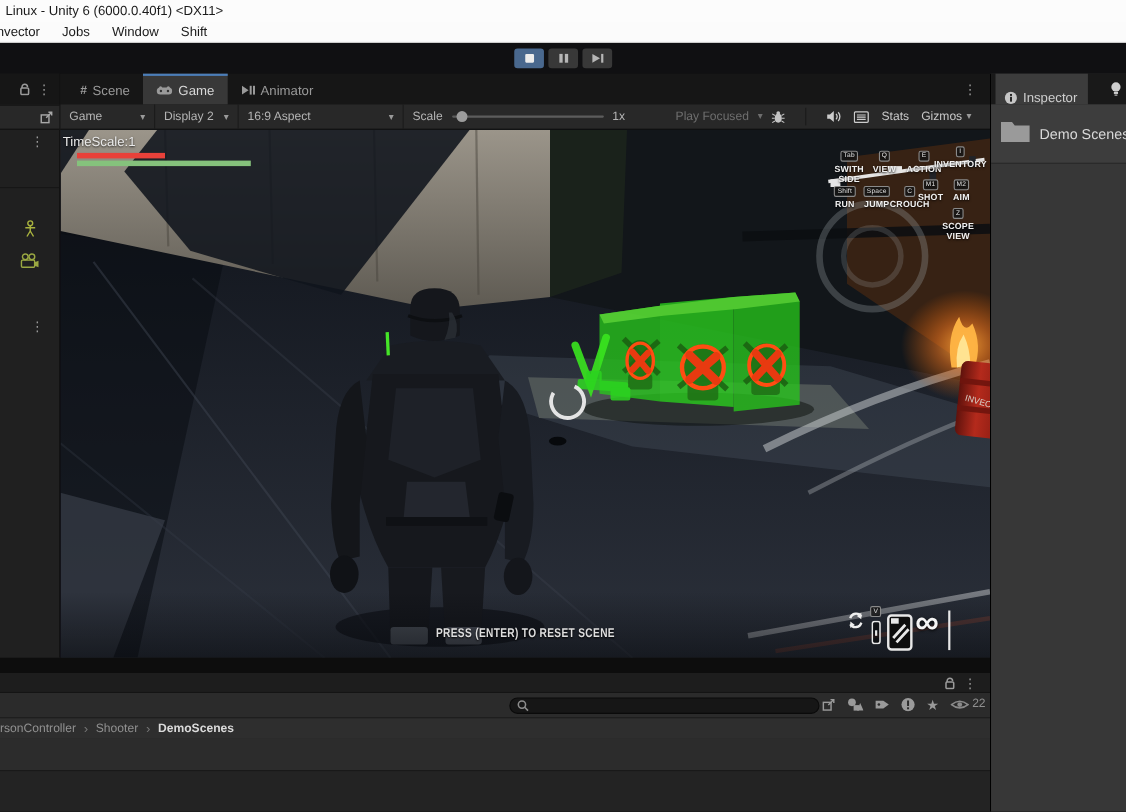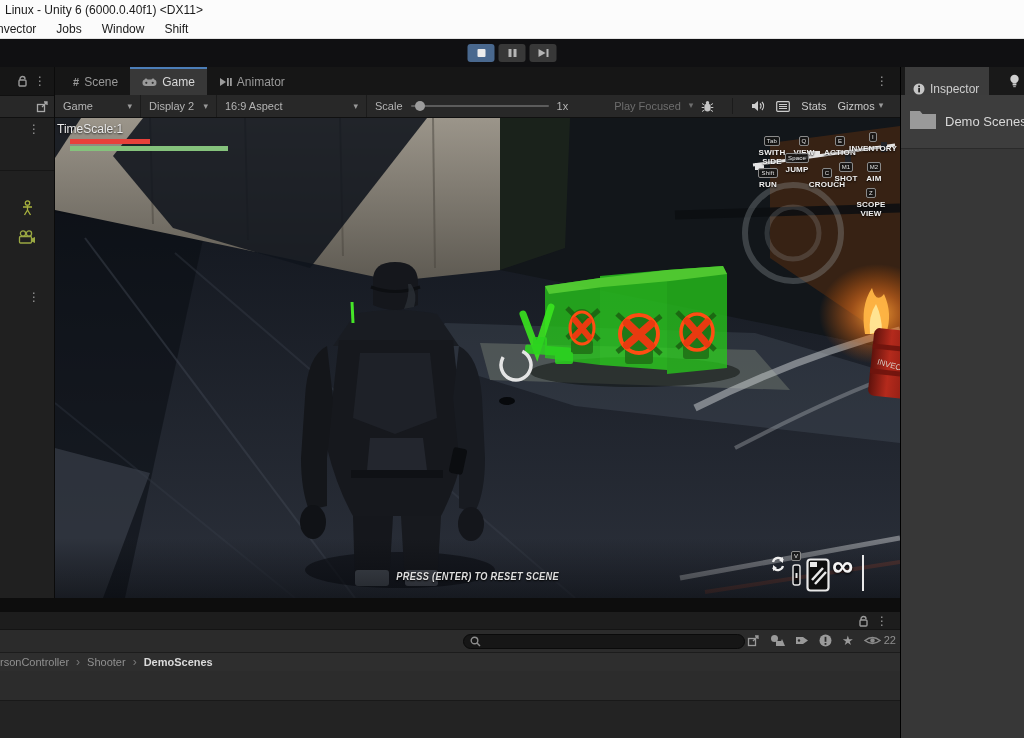--- a/index.html
+++ b/index.html
@@ -66,21 +66,21 @@
   .hud-timescale { position:absolute; left:2px; top:4px; font-size:12px; color:#eaeaea;
     text-shadow:0 1px 2px rgba(0,0,0,.8); }
   .bar-red { position:absolute; left:15px; top:21px; width:80px; height:5px; background:#e8413a; }
   .bar-green { position:absolute; left:15px; top:28px; width:158px; height:5px; background:#85c27c; }
   .hint { position:absolute; text-align:center; color:#f1f1f1; font-size:8px; font-weight:bold;
     line-height:9px; letter-spacing:.2px; text-shadow:0 1px 2px rgba(0,0,0,.9); }
   .key { display:inline-block; font-size:6px; font-weight:normal; color:#e2e2e2;
     background:rgba(22,22,22,.85); border:1px solid #8a8a8a; border-radius:2px;
     padding:0 2px; line-height:8px; min-width:6px; margin-bottom:2px; }
   .reset-msg { position:absolute; left:0; right:0; top:452px; text-align:center; color:#dedede;
-    font-size:11.5px; font-weight:bold; text-shadow:0 1px 2px #000;font-style:italic; }
+    font-size:11.5px; font-weight:bold; text-shadow:0 1px 2px #000; }
   .reset-msg span { display:inline-block; transform:scaleX(.8); letter-spacing:.4px; }
   .ammo-reload { position:absolute; left:714px; top:437px; }
   .ammo-key { position:absolute; left:736px; top:433px; }
   .ammo-clip-s { position:absolute; left:737px; top:446px; }
   .ammo-clip-l { position:absolute; left:751px; top:440px; }
   .ammo-count { position:absolute; left:777px; top:432px; font-size:30px; font-weight:bold;
     color:#f4f4f4; line-height:32px; text-shadow:0 1px 3px #000; }
   .ammo-bar { position:absolute; left:807px; top:437px; width:2px; height:36px; background:#e8e8e8; }
   
   .inspector { position:absolute; left:900px; top:67px; width:124px; height:671px; background:#373737;
@@ -434,21 +434,21 @@
         <span>ACTION</span>
       </div>
       <div class="hint" style="left:792px;top:14px;width:52px">
         <span class="key">I</span><br>
         <span>INVENTORY</span>
       </div>
       <div class="hint" style="left:698px;top:50px;width:30px">
         <span class="key">Shift</span><br>
         <span>RUN</span>
       </div>
-      <div class="hint" style="left:726px;top:35px;width:32px">
+      <div class="hint" style="left:726px;top:50px;width:32px">
         <span class="key">Space</span><br>
         <span>JUMP</span>
       </div>
       <div class="hint" style="left:752px;top:50px;width:40px">
         <span class="key">C</span><br>
         <span>CROUCH</span>
       </div>
       <div class="hint" style="left:777px;top:44px;width:28px">
         <span class="key">M1</span><br>
         <span>SHOT</span>

